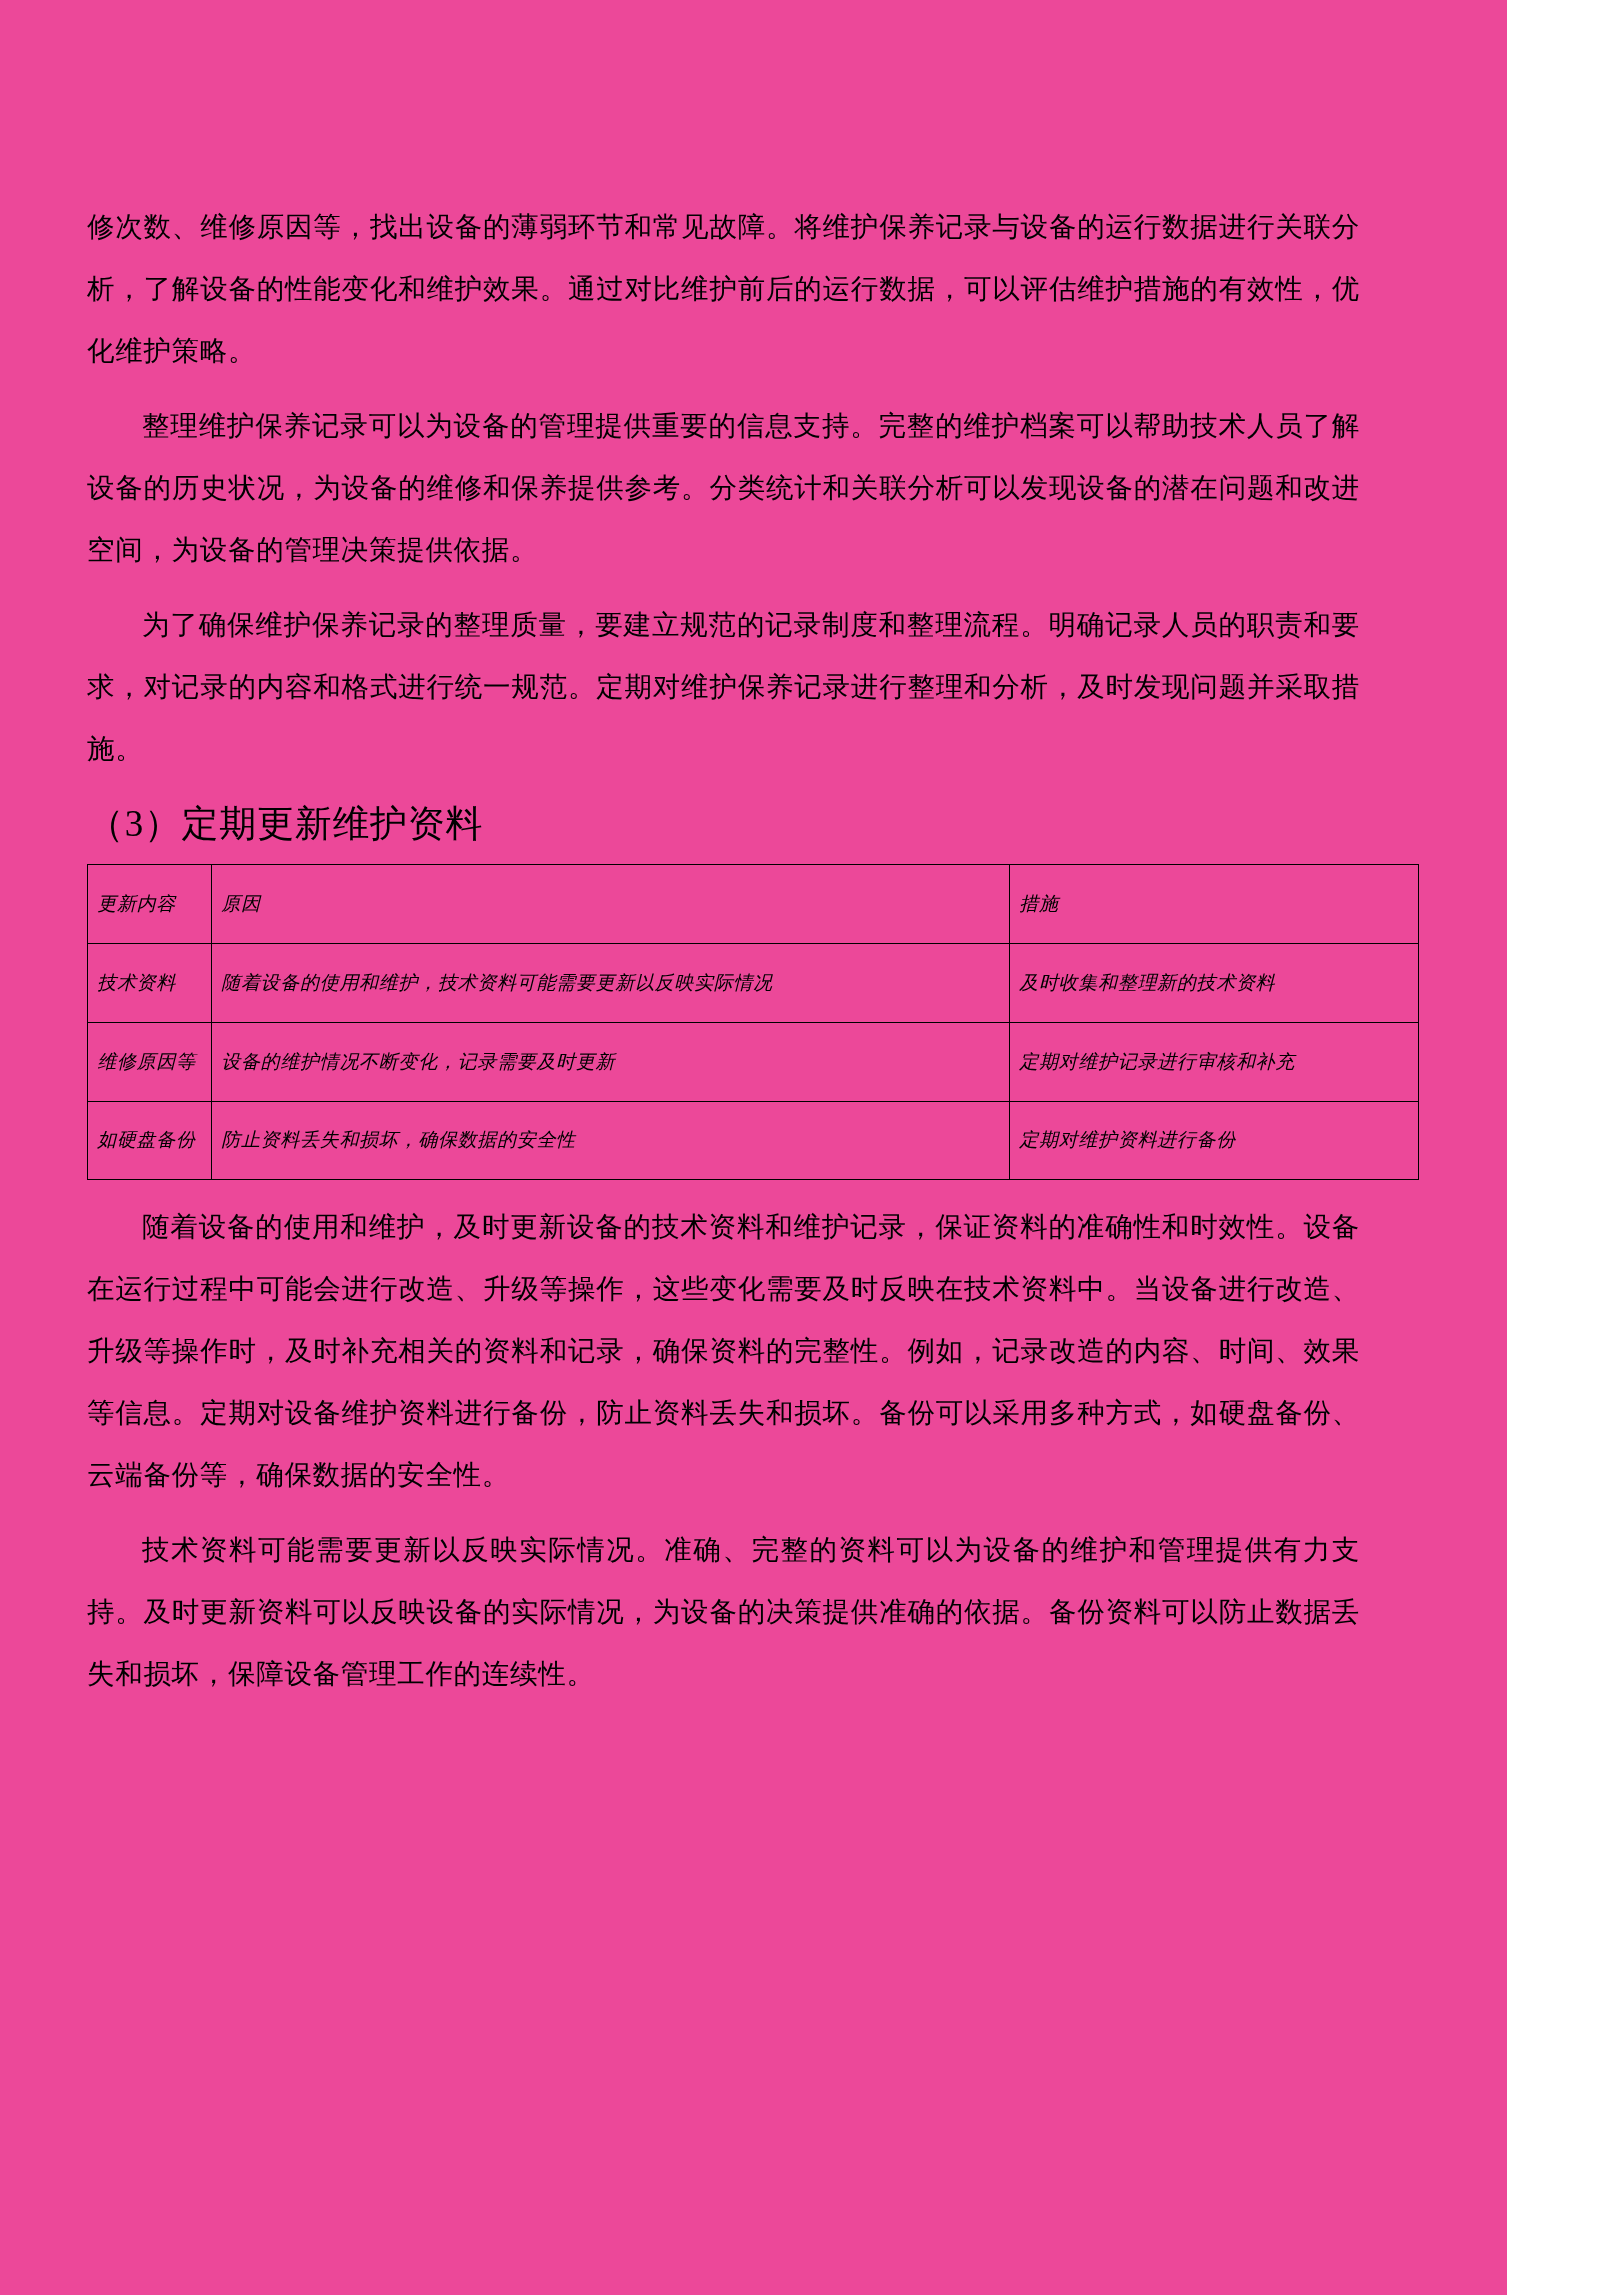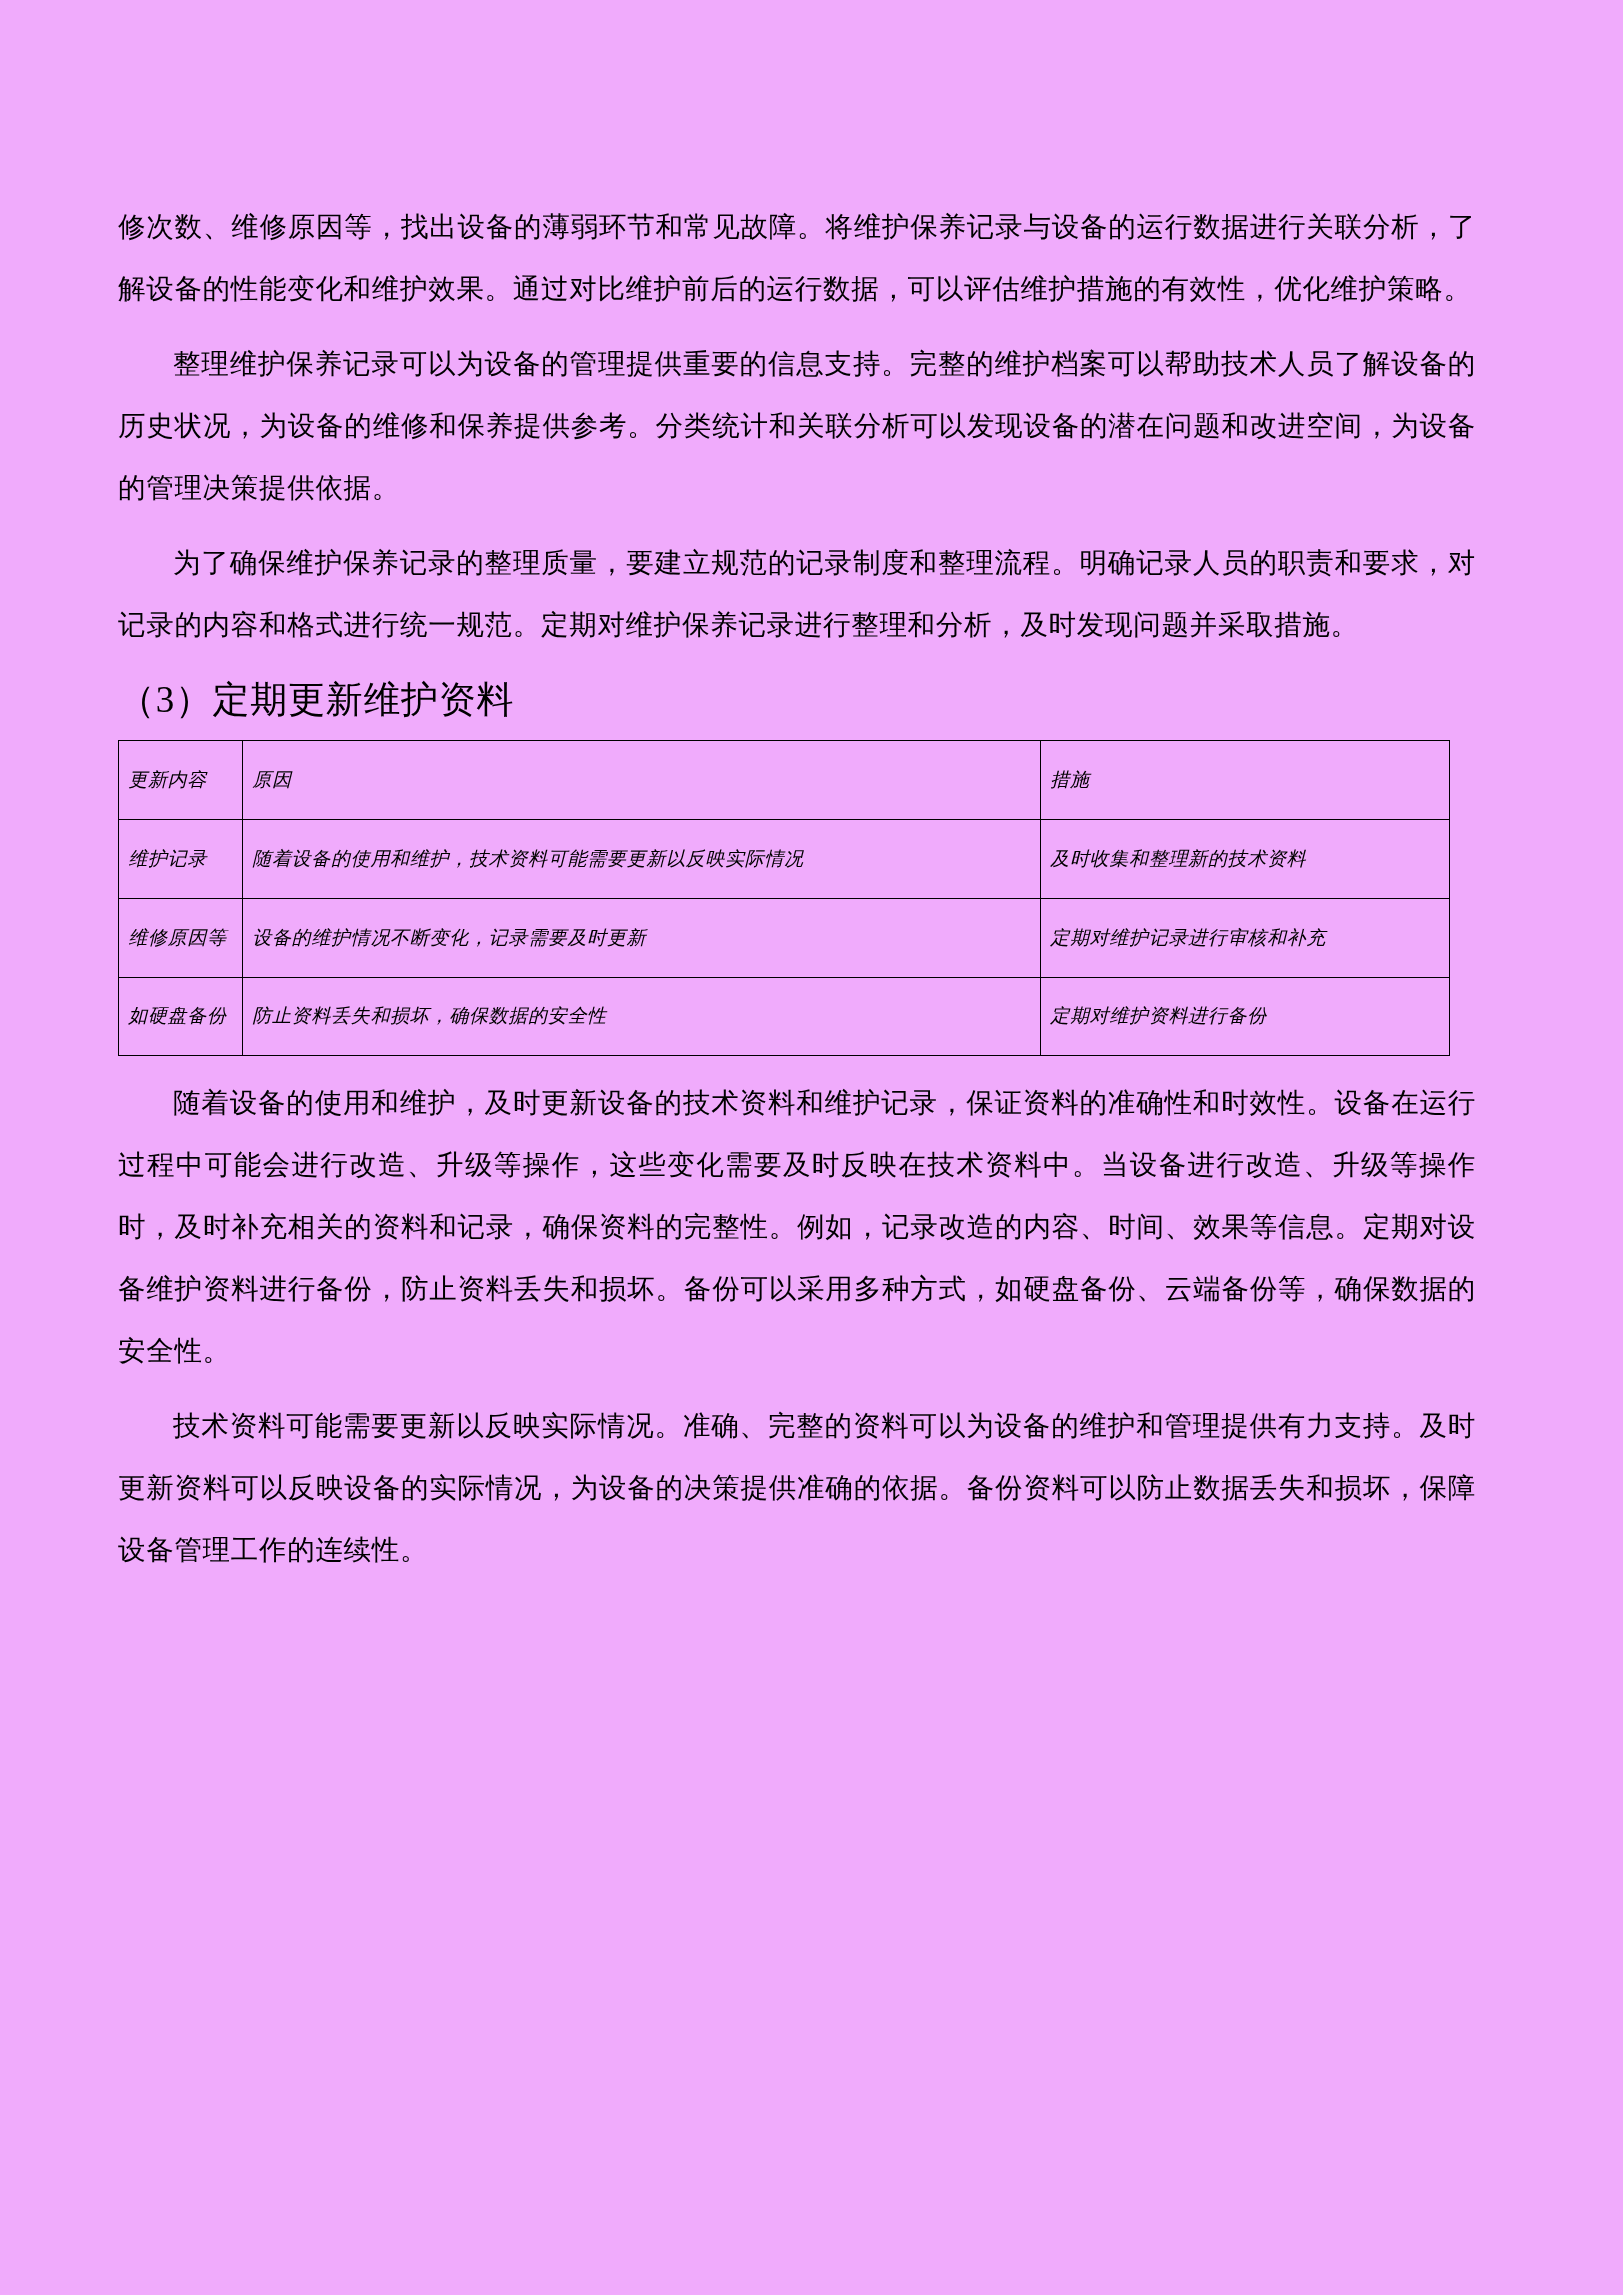--- a/index.html
+++ b/index.html
@@ -10,24 +10,24 @@
 
   body {
     width: 1623px;
     height: 2295px;
     font-family: "Liberation Serif", "DejaVu Serif", serif;
     color: #000000;
     position: relative;
   }
 
   .page {
-    width: 1623px;
+    width: 1507px;
     height: 2295px;
-    padding: 196px 147px 131px 118px;
-    background: #f0abfc;
+    padding: 196px 147px 131px 87px;
+    background: #ec4899;
   }
 
   .para {
     font-size: 27.5px;
     line-height: 62px;
     text-align: justify;
     margin-bottom: 13px;
     letter-spacing: 0.7px;
   }
 
@@ -84,21 +84,21 @@
         <col class="c2">
         <col class="c3">
     </colgroup>
     <tbody>
       <tr>
         <td>更新内容</td>
         <td>原因</td>
         <td>措施</td>
       </tr>
       <tr>
-        <td>维护记录</td>
+        <td>技术资料</td>
         <td>随着设备的使用和维护，技术资料可能需要更新以反映实际情况</td>
         <td>及时收集和整理新的技术资料</td>
       </tr>
       <tr>
         <td>维修原因等</td>
         <td>设备的维护情况不断变化，记录需要及时更新</td>
         <td>定期对维护记录进行审核和补充</td>
       </tr>
       <tr>
         <td>如硬盘备份</td>

